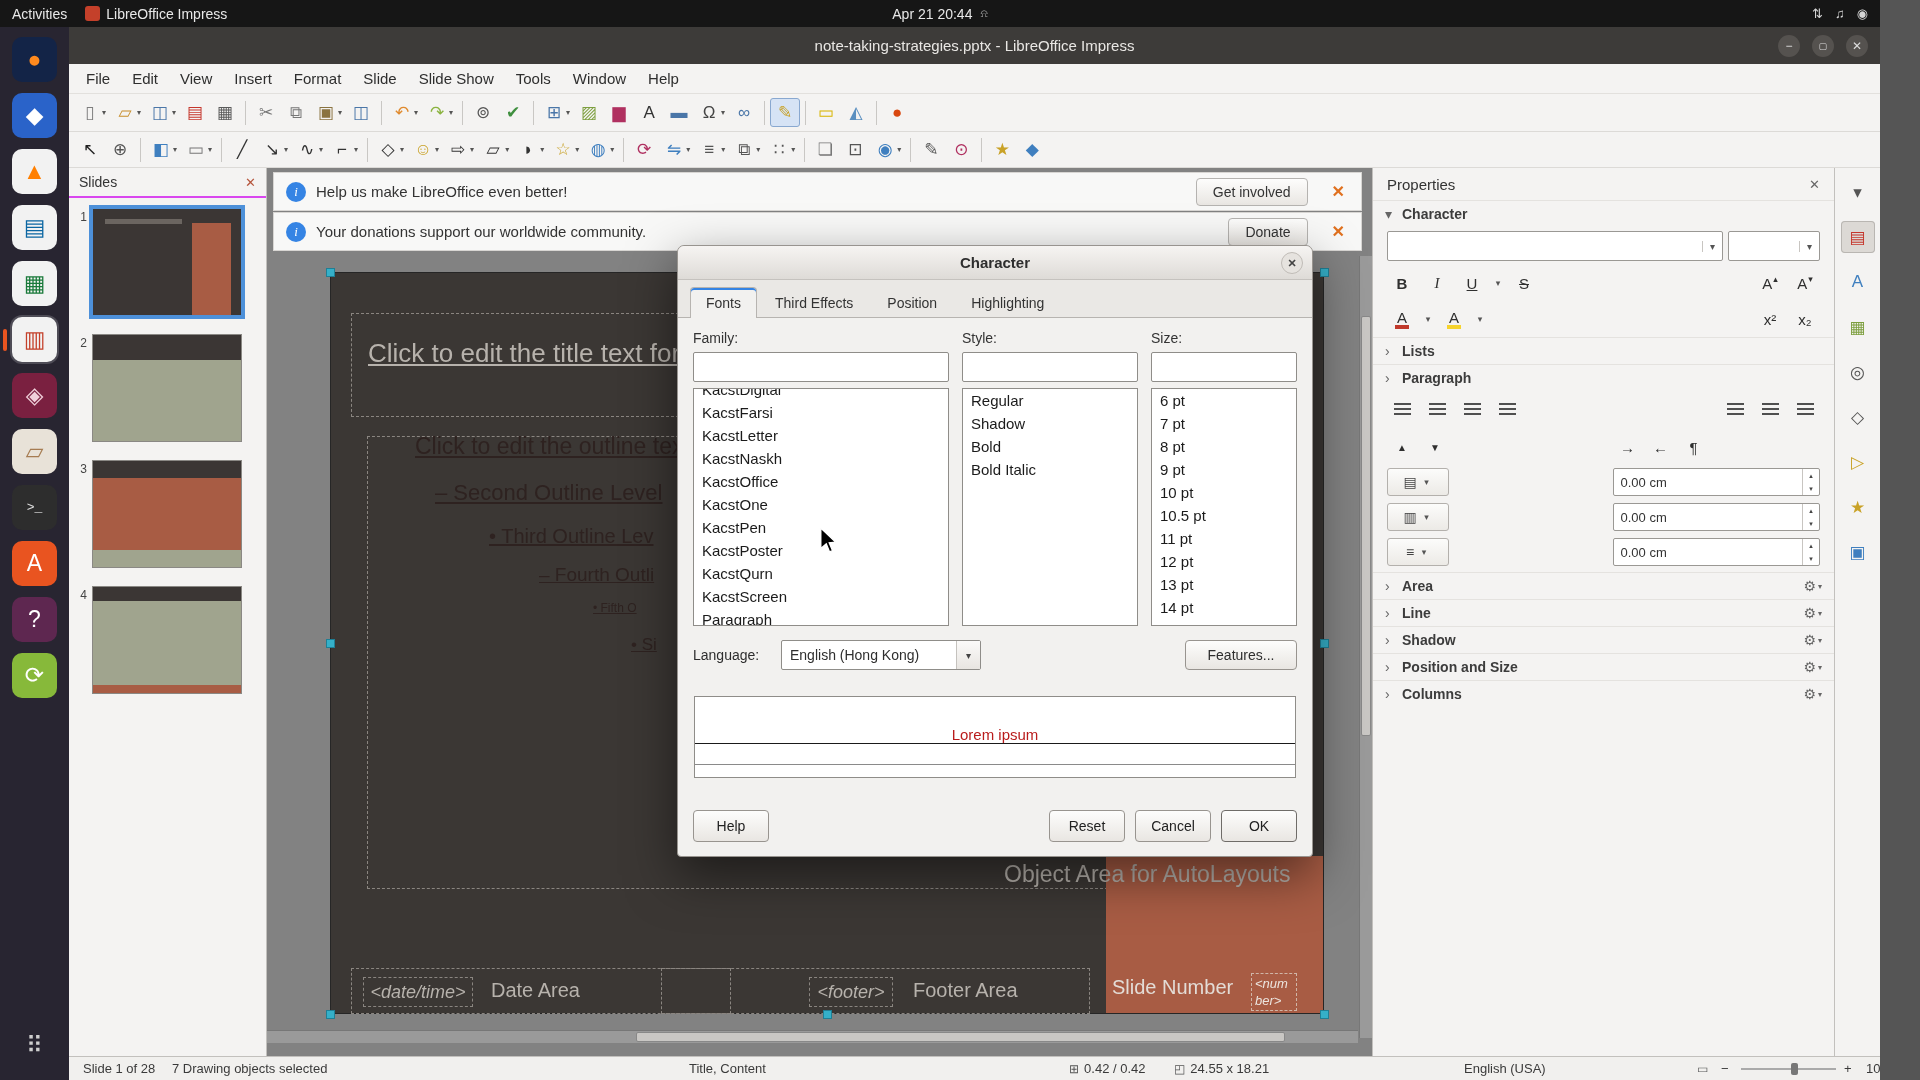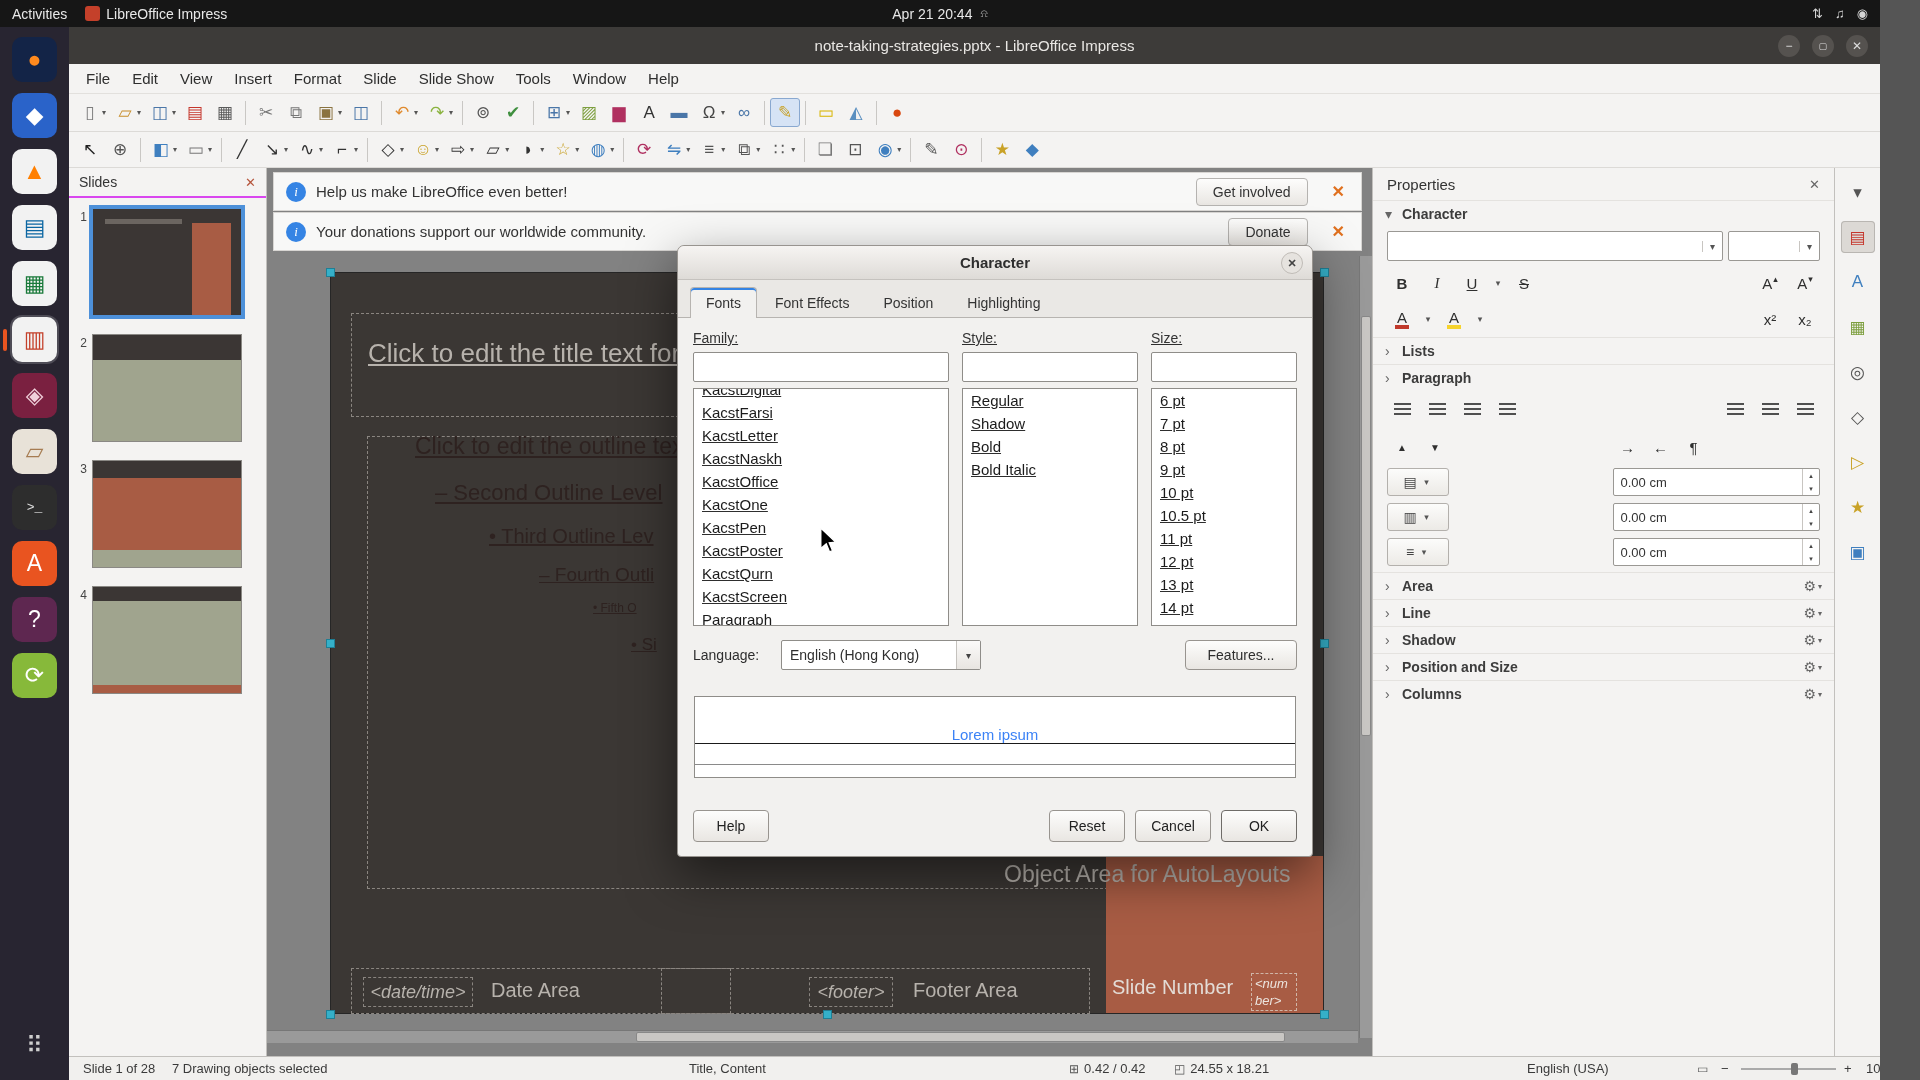--- a/index.html
+++ b/index.html
@@ -150,39 +150,39 @@
     border:1px solid #98948f;border-radius:7px 7px 4px 4px;box-shadow:0 18px 50px rgba(0,0,0,.5);z-index:100;color:#2e2e2e;}
   .dlg-titlebar{height:34px;background:linear-gradient(#f6f4f2,#dedbd7);border-bottom:1px solid #c5c2be;
     border-radius:7px 7px 0 0;display:flex;align-items:center;justify-content:center;font-weight:bold;font-size:15px;position:relative;}
   .dlg-close{position:absolute;right:9px;top:6px;width:22px;height:22px;border-radius:50%;background:#e6e3df;
     border:1px solid #c0bcb7;color:#444;font-size:11px;display:flex;align-items:center;justify-content:center;}
   .dlg-tabs{display:flex;padding:7px 12px 0;border-bottom:1px solid #b7b4b0;background:#eaE8e5;gap:2px;}
   .dlg-tab{padding:7px 15px;font-size:14px;color:#333;border:1px solid transparent;border-bottom:none;
     border-radius:4px 4px 0 0;margin-bottom:-1px;}
   .dlg-tab.active{background:#f2f1ef;border-color:#b7b4b0;box-shadow:inset 0 2px 0 #3584e4;}
   .dlg-body{padding:12px 15px 0;}
-  .dlg-cols{display:flex;gap:13px;text-decoration:underline;}
+  .dlg-cols{display:flex;gap:13px;}
   .col-family{width:256px;} .col-style{width:176px;} .col-size{flex:1;}
   .dlg-label{font-size:14px;color:#333;margin-bottom:6px;}
   .dlg-input{width:100%;height:30px;border:1px solid #8f8d89;background:#fff;padding:0 6px;font-size:14px;border-radius:2px;}
   .dlg-list{margin-top:6px;height:238px;border:1px solid #8f8d89;background:#fff;overflow:hidden;font-size:15px;}
   .list-item{height:23px;line-height:23px;padding:0 8px;color:#1b1b1b;white-space:nowrap;}
   #family-list .list-item:first-child{margin-top:-11px;}
   .dlg-lang{display:flex;align-items:center;margin-top:14px;}
   .lang-label{width:88px;font-size:14px;}
   .lang-combo{width:200px;height:30px;background:#fff;border:1px solid #8f8d89;border-radius:2px;display:flex;align-items:center;}
   .lang-combo .ct{flex:1;padding:0 8px;font-size:14px;}
   .lang-combo .cd{width:24px;height:100%;border-left:1px solid #c5c2be;background:linear-gradient(#fbfaf9,#e8e5e1);
     display:flex;align-items:center;justify-content:center;font-size:10px;color:#444;}
   .features-btn{margin-left:auto;min-width:112px;height:30px;border:1px solid #98948f;border-radius:4px;
     background:linear-gradient(#fdfdfc,#e9e6e2);font-size:14px;display:flex;align-items:center;justify-content:center;}
   .dlg-preview{margin:26px 1px 0;height:82px;background:#fff;border:1px solid #8f8d89;position:relative;}
   .dlg-preview::before{content:"";position:absolute;left:0;right:0;top:57%;border-top:1px solid #1a1a1a;}
   .dlg-preview::after{content:"";position:absolute;left:0;right:0;top:84%;border-top:1px solid #8a8a8a;}
-  .preview-text{position:absolute;left:50%;bottom:43%;transform:translateX(-50%);font-size:15px;color:#3b82f6;
+  .preview-text{position:absolute;left:50%;bottom:43%;transform:translateX(-50%);font-size:15px;color:#b91c1c;
     background:#fff;padding:0 4px;}
   .dlg-buttons{position:absolute;left:0;right:0;bottom:0;display:flex;padding:14px 15px;gap:10px;}
   .dlg-btn{min-width:76px;height:32px;border:1px solid #98948f;border-radius:4px;background:linear-gradient(#fdfdfc,#e9e6e2);
     font-size:14px;display:flex;align-items:center;justify-content:center;padding:0 12px;color:#222;}
   .dlg-btn.ok{border-color:#6f6c68;}
 
   .cursor{position:absolute;left:818px;top:528px;z-index:300;pointer-events:none;}
 </style>
 </head>
 <body>
@@ -797,21 +797,21 @@
           <span>Title, Content</span>
         </span>
       <span class="sb" style="left:1000px;">
         <span class="sb-icon">⊞</span>
         <span>0.42 / 0.42</span>
       </span>
       <span class="sb" style="left:1105px;">
         <span class="sb-icon">◰</span>
         <span>24.55 x 18.21</span>
       </span>
-      <span class="sb" style="left:1458px;text-align:right;">
+      <span class="sb" style="left:1395px;text-align:right;">
           <span>English (USA)</span>
         </span>
       <span class="sb" style="left:1628px;">
           <span class="sb-icon">▭</span>
         </span>
       <span class="sb" style="left:1652px;">
           <span>−</span>
         </span>
       <span class="zoom-track" style="left:1672px;"></span>
       <span class="zoom-thumb" style="left:1722px;"></span>
@@ -824,21 +824,21 @@
     </div>
   </div>
 
   <div class="dialog">
     <div class="dlg-titlebar">
       <span>Character</span>
       <span class="dlg-close">✕</span>
     </div>
     <div class="dlg-tabs" id="dlg-tabs">
         <span class="dlg-tab active">Fonts</span>
-        <span class="dlg-tab">Font Effects</span>
+        <span class="dlg-tab">Third Effects</span>
         <span class="dlg-tab">Position</span>
         <span class="dlg-tab">Highlighting</span>
       </div>
     <div class="dlg-body">
       <div class="dlg-cols">
         <div class="col-family">
           <div class="dlg-label">Family:</div>
           <input class="dlg-input" value="" style="">
           <div class="dlg-list" id="family-list">
               <div class="list-item">KacstDigital</div>

